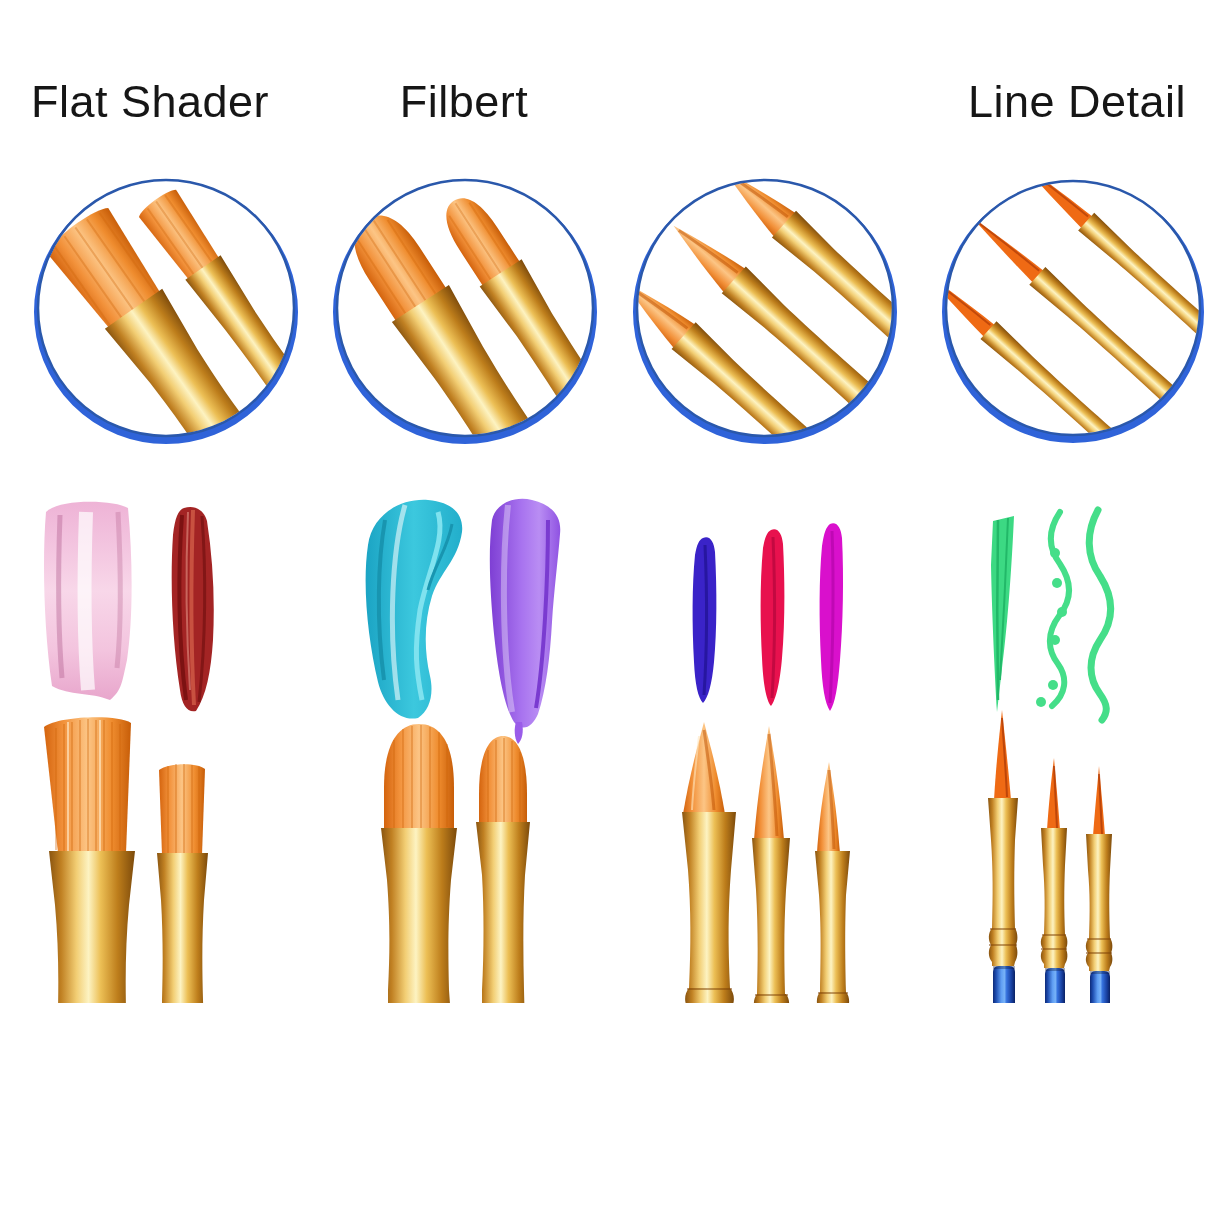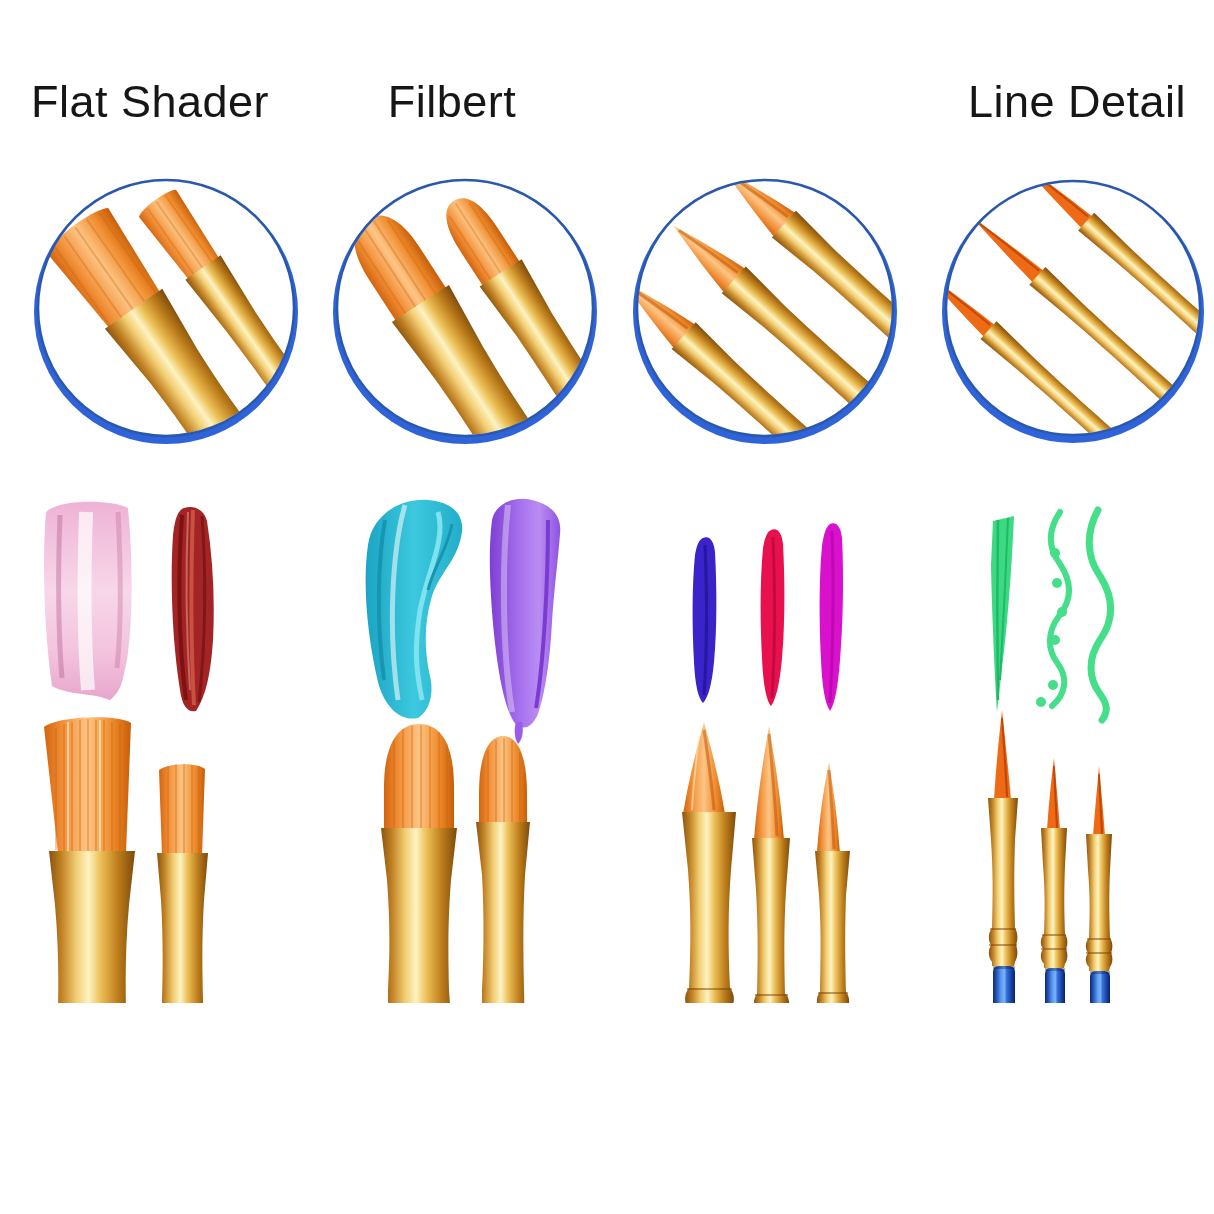--- a/index.html
+++ b/index.html
@@ -12,21 +12,21 @@
     font-size:45px;font-weight:500;color:#161616;letter-spacing:.5px;white-space:nowrap;
   }
   .gfx{position:absolute;left:0;top:0;}
 </style>
 </head>
 <body>
 
 <div class="canvas">
 
   <div class="col-title" style="left:-20px">Flat Shader</div>
-  <div class="col-title" style="left:282px">Filbert</div>
+  <div class="col-title" style="left:294px">Filbert</div>
   <div class="col-title" style="left:907px">Line Detail</div>
 
   <svg class="gfx" width="1214" height="1214" viewBox="0 0 1214 1214">
     <defs>
       <linearGradient id="gGold" x1="0" y1="0" x2="1" y2="0">
         <stop offset="0" stop-color="#8a5510"></stop>
           <stop offset="0.14" stop-color="#c08022"></stop>
         <stop offset="0.32" stop-color="#f2ce74"></stop>
           <stop offset="0.46" stop-color="#fdf3c2"></stop>
         <stop offset="0.60" stop-color="#ecbf55"></stop>

